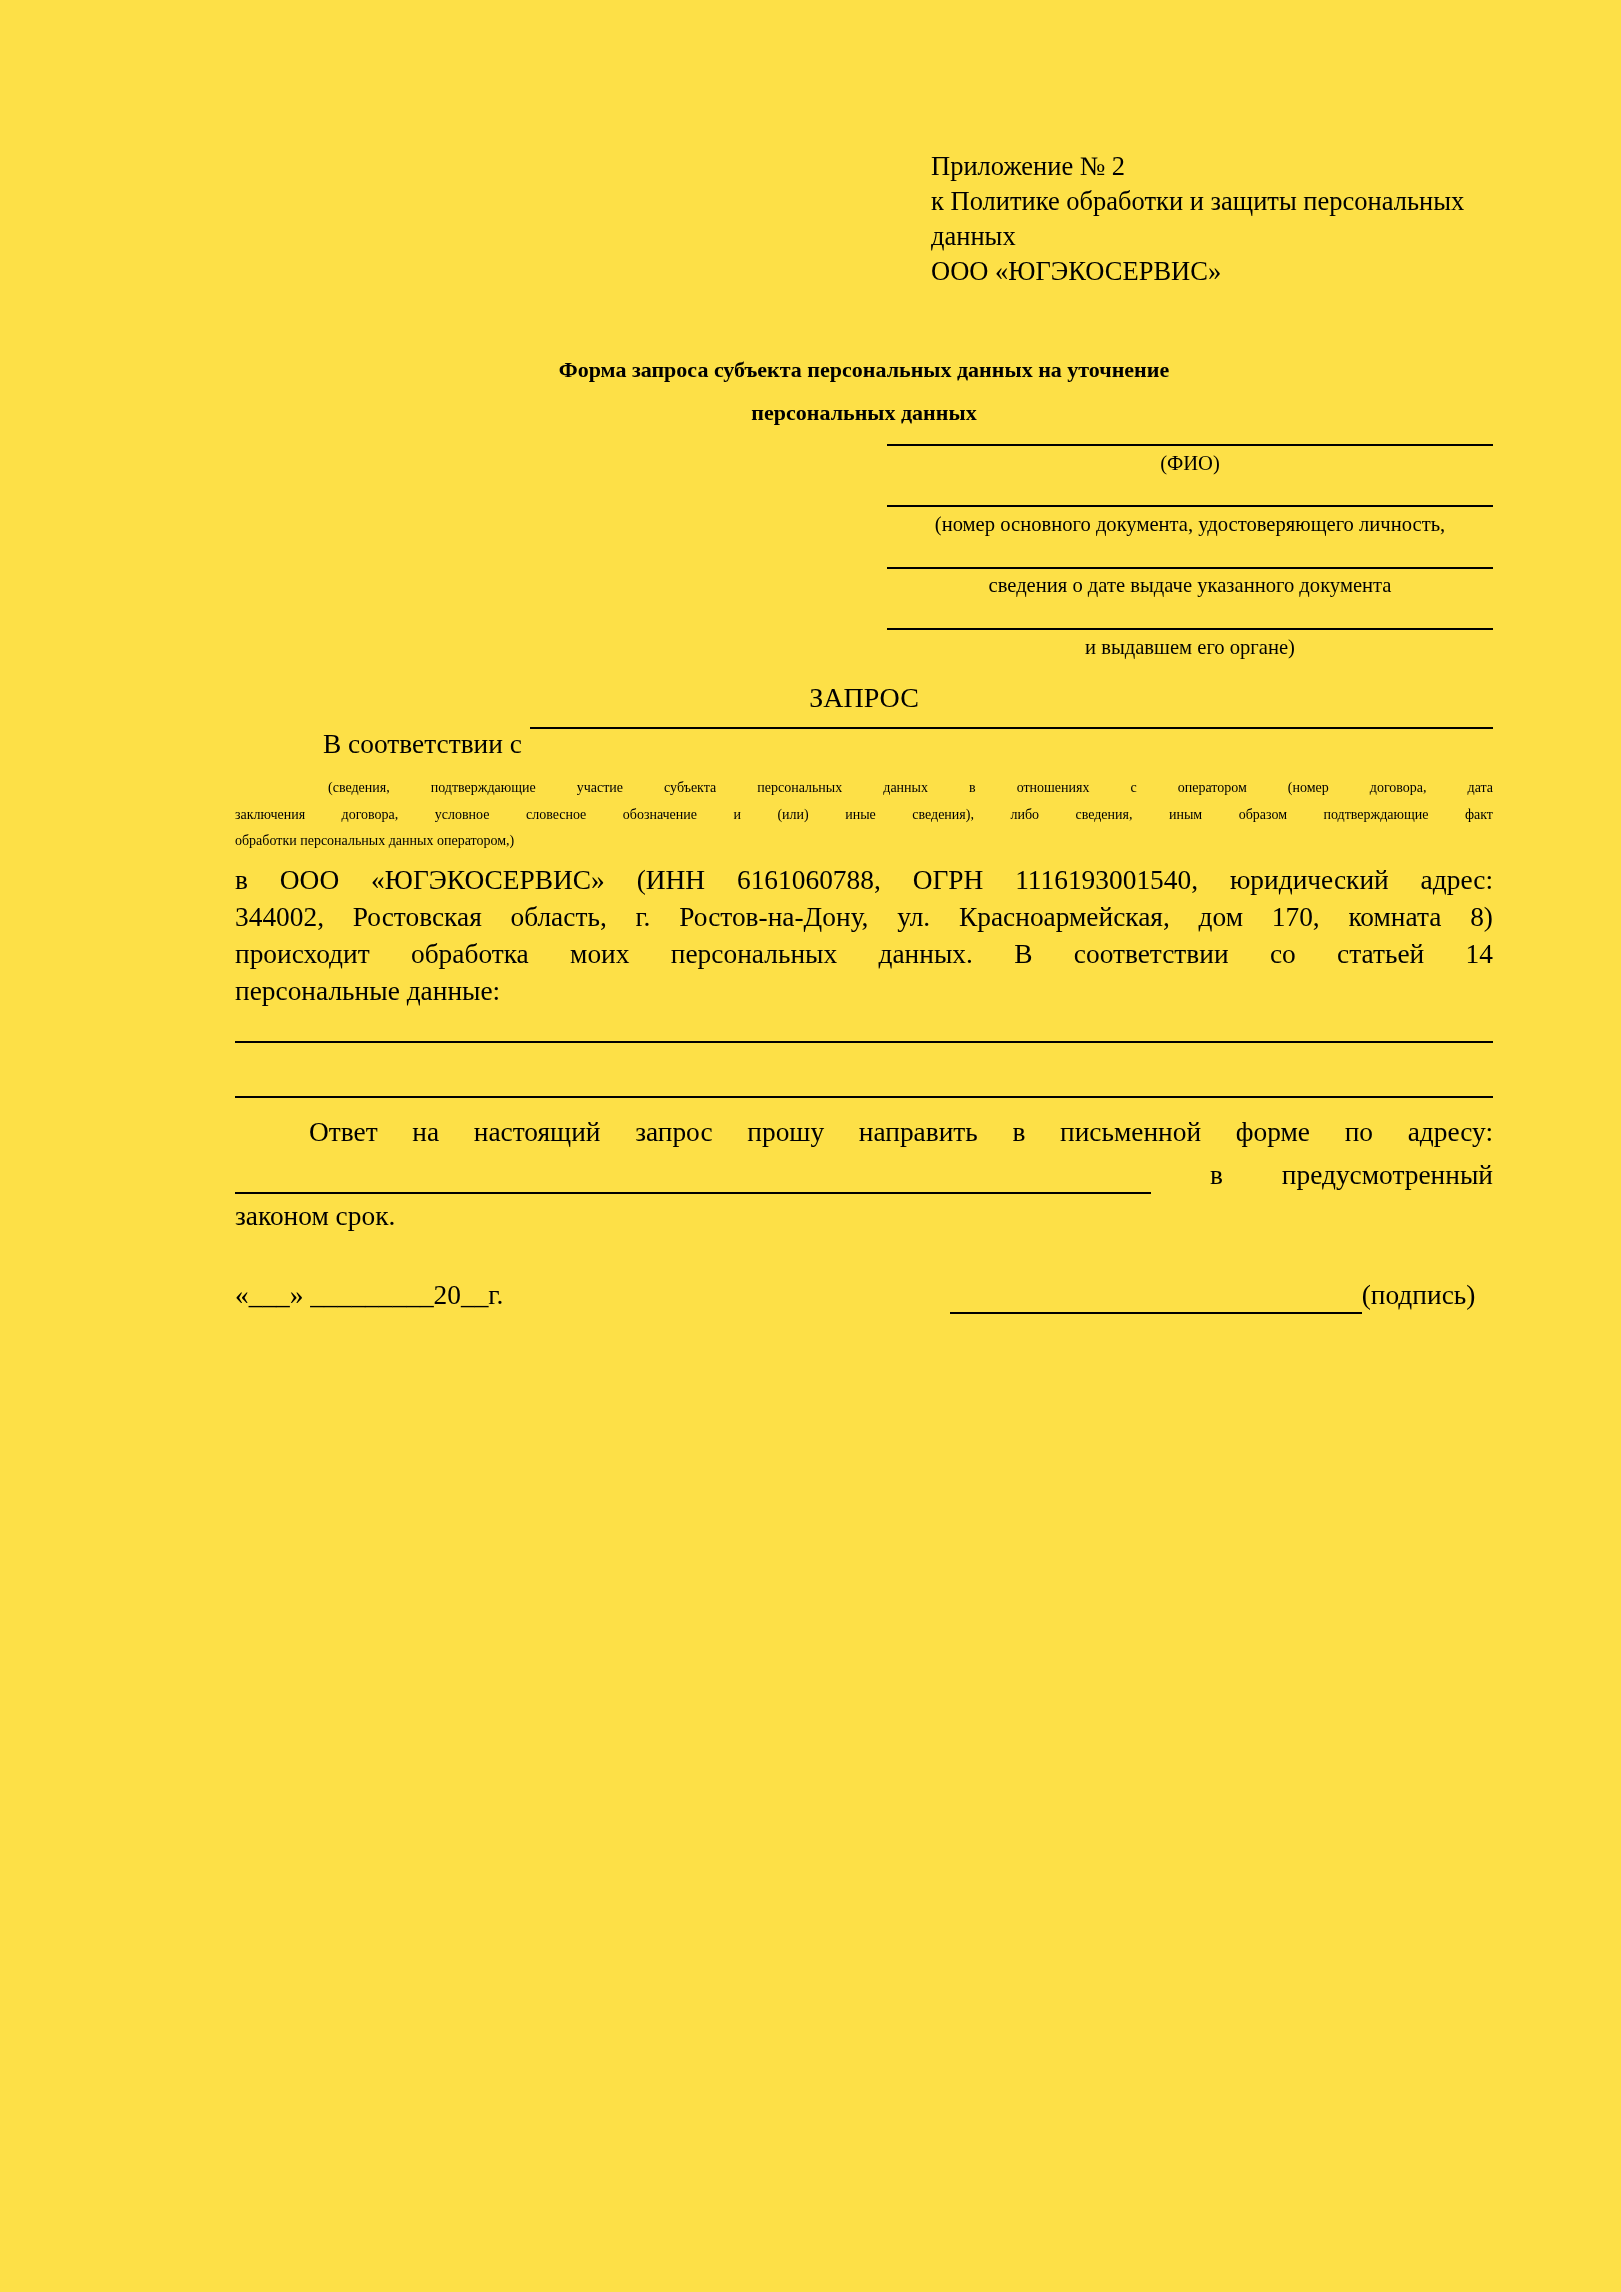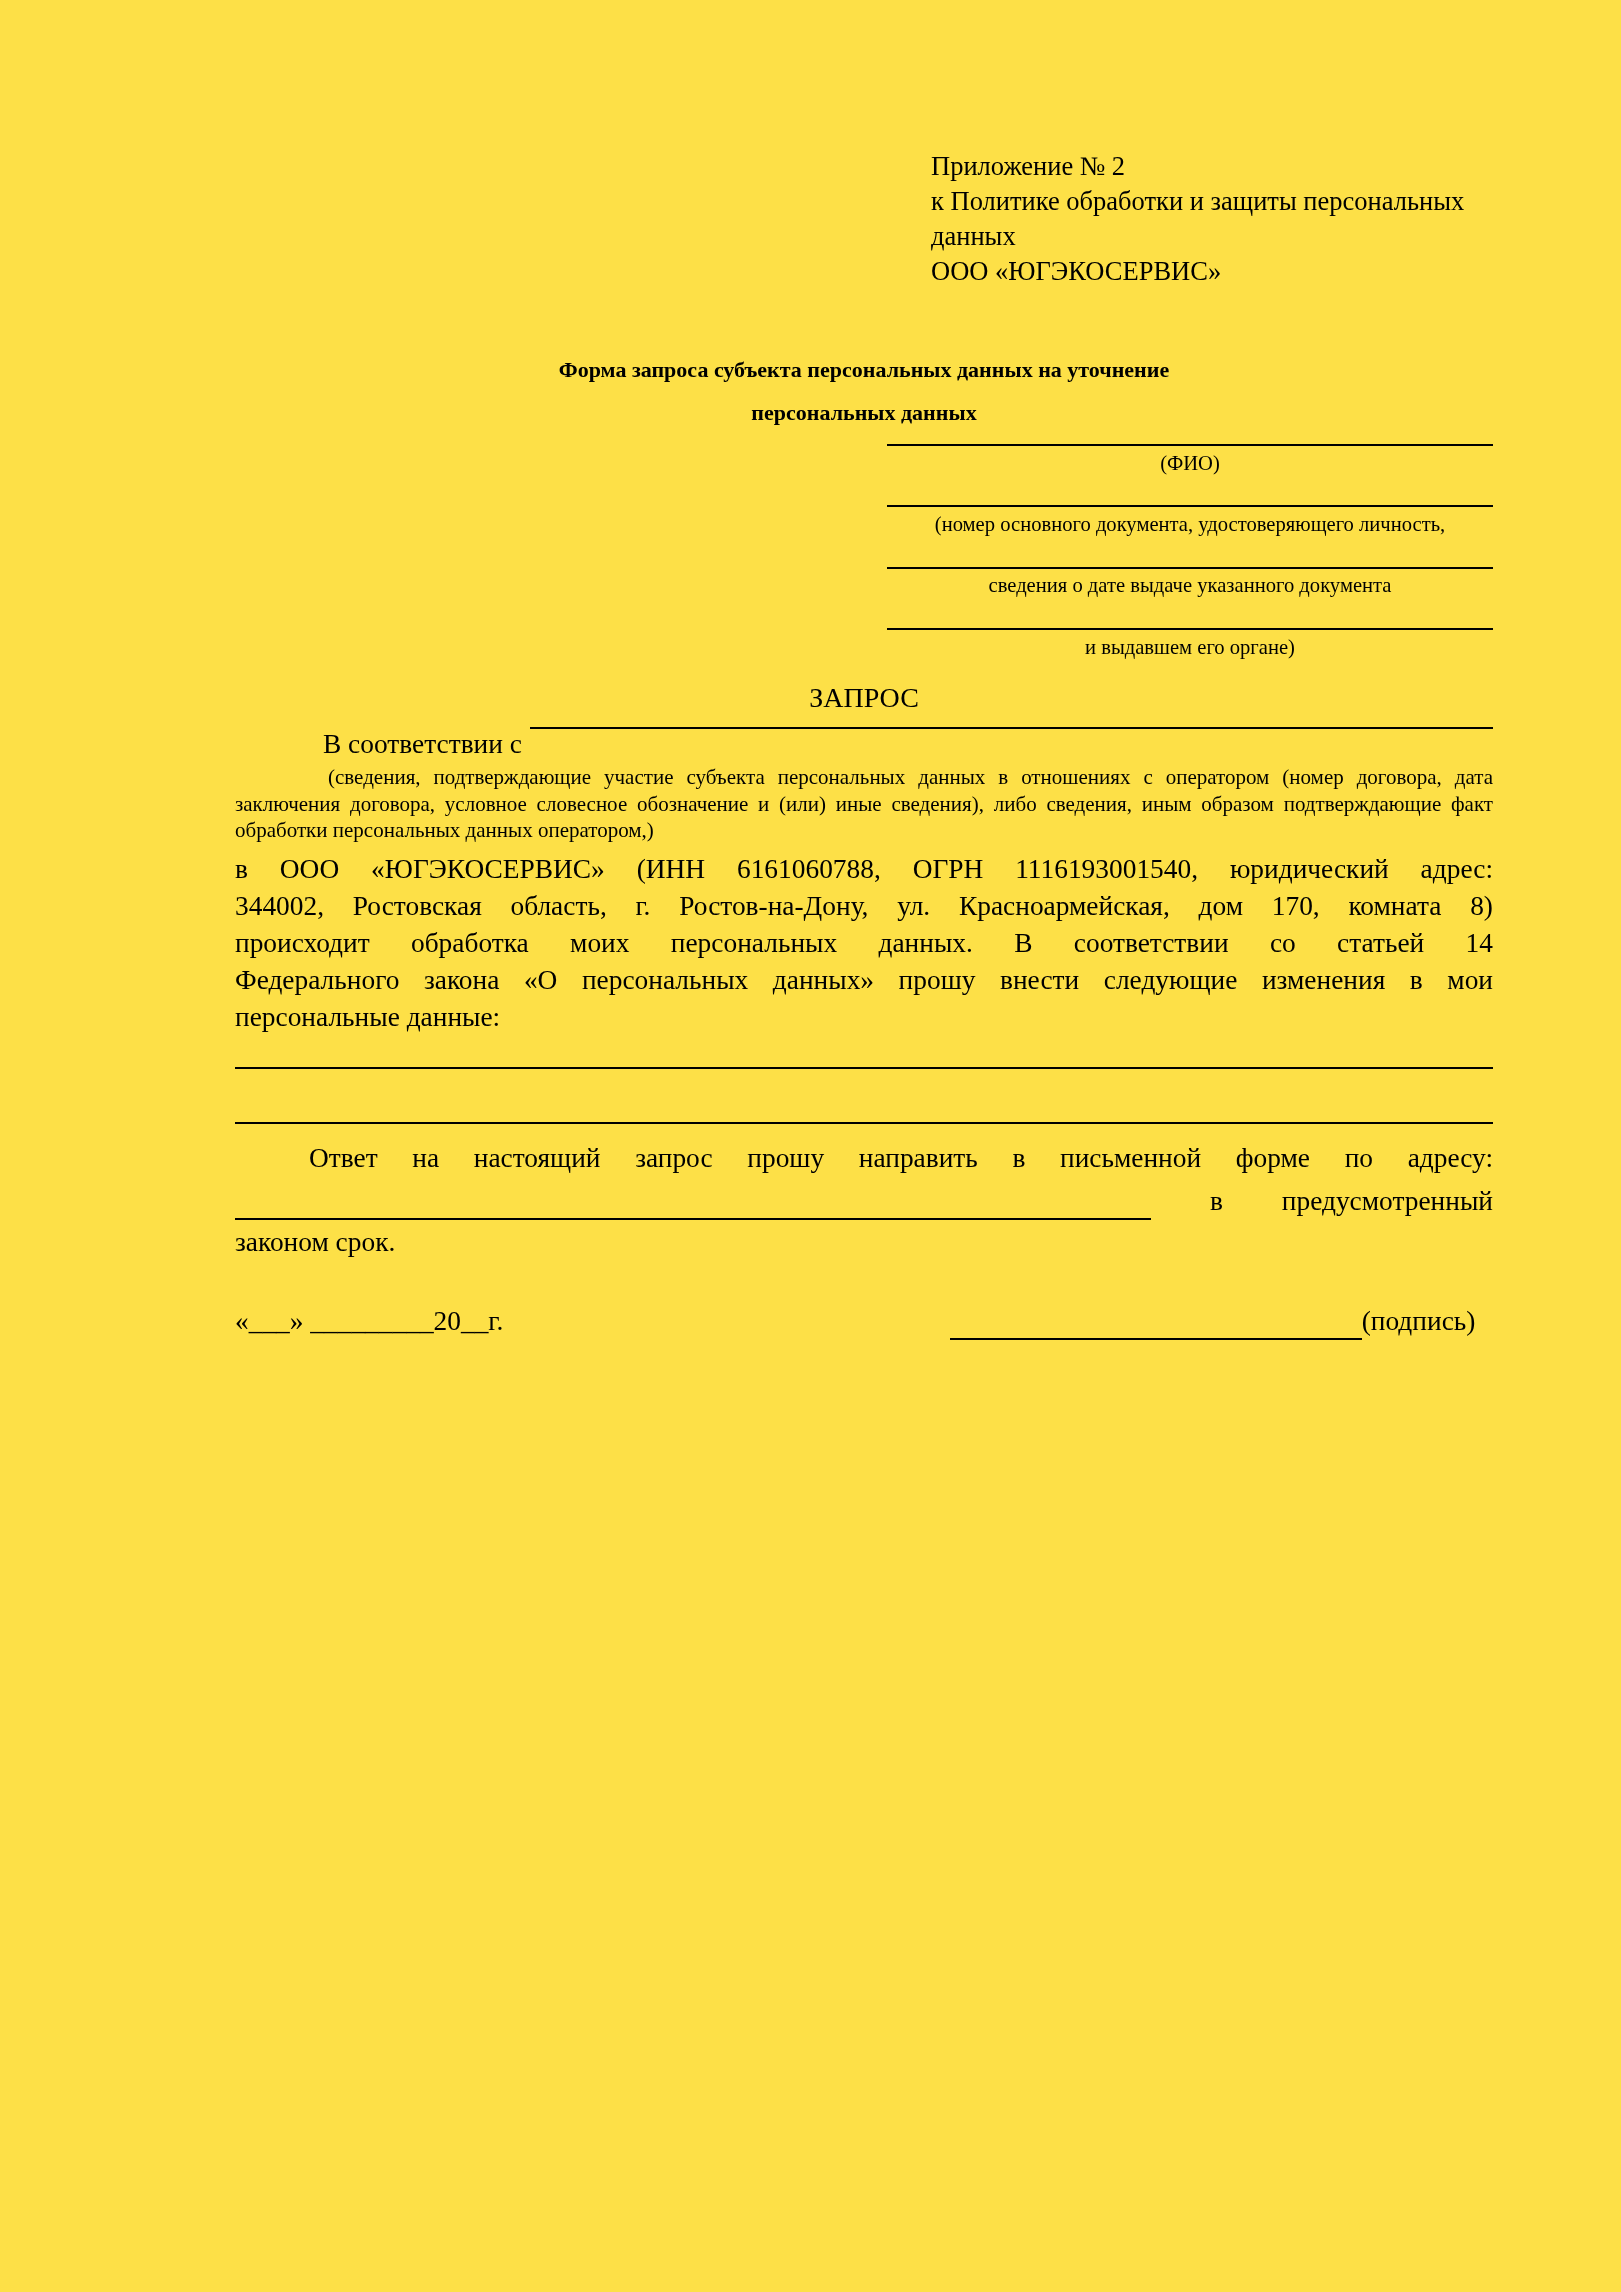--- a/index.html
+++ b/index.html
@@ -27,21 +27,21 @@
   .blanks { margin-left: 652px; width: 606px; margin-top: 9.8px; }
   .blank-item { margin-bottom: 29px; }
   .blank-item:last-child { margin-bottom: 0; }
   .blank-line { height: 0; border-bottom: 2px solid #000; }
   .blank-caption { font-size: 20.6px; line-height: 25.5px; text-align: center; margin-top: 4.9px; }
   
   .request-heading { margin-top: 20px; text-align: center; font-size: 28px; line-height: 35px; }
   .intro-row { display: flex; align-items: flex-start; margin-top: 11.8px; line-height: 35px; }
   .intro-text { margin-left: 88px; white-space: pre; }
   .fill-rest { flex: 1; border-bottom: 2px solid #000; margin-left: 7.8px; }
-  .fine-print { margin-top: 2px; font-size: 21px; line-height: 26.5px; }
+  .fine-print { margin-top: 13px; font-size: 14px; line-height: 26.5px; }
   .fp-line { text-align: justify; text-align-last: justify; }
   .fp-line.fp-first { text-indent: 93px; }
   .fp-line.fp-last { text-align-last: left; }
   .body-par { margin-top: 7.8px; line-height: 37px; }
   .body-line { text-align: justify; text-align-last: justify; font-family: Liberation Serif, serif; }
   .body-line.last { text-align-last: left; }
   
   .full-line { border-bottom: 2px solid #000; }
   .full-line.first { height: 31px; }
   .full-line.second { height: 53px; }
@@ -102,21 +102,20 @@
   <div class="fine-print">
     <div class="fp-line fp-first">(сведения, подтверждающие участие субъекта персональных данных в отношениях с оператором (номер договора, дата</div>
     <div class="fp-line">заключения договора, условное словесное обозначение и (или) иные сведения), либо сведения, иным образом подтверждающие факт</div>
     <div class="fp-line fp-last">обработки персональных данных оператором,)</div>
   </div>
 
   <div class="body-par">
     <div class="body-line">в ООО «ЮГЭКОСЕРВИС» (ИНН 6161060788, ОГРН 1116193001540, юридический адрес:</div>
     <div class="body-line">344002, Ростовская область, г. Ростов-на-Дону, ул. Красноармейская, дом 170, комната 8)</div>
     <div class="body-line">происходит обработка моих персональных данных. В соответствии со статьей 14</div>
-    <div class="body-line">Федерального закона «О персональных данных» прошу внести следующие изменения в мои</div>
     <div class="body-line last">персональные данные:</div>
   </div>
 
   <div>
     <div class="full-line first"></div>
     <div class="full-line second"></div>
   </div>
 
   <div>
     <div class="reply-line1">Ответ на настоящий запрос прошу направить в письменной форме по адресу:</div>

